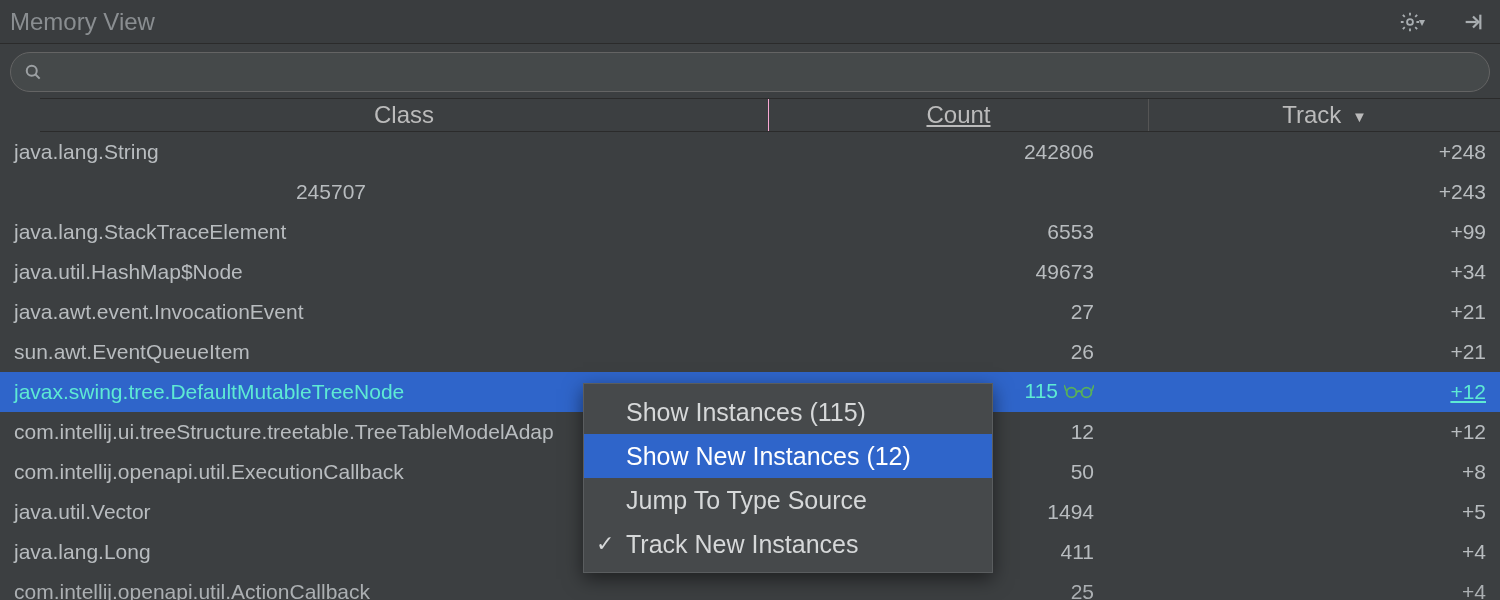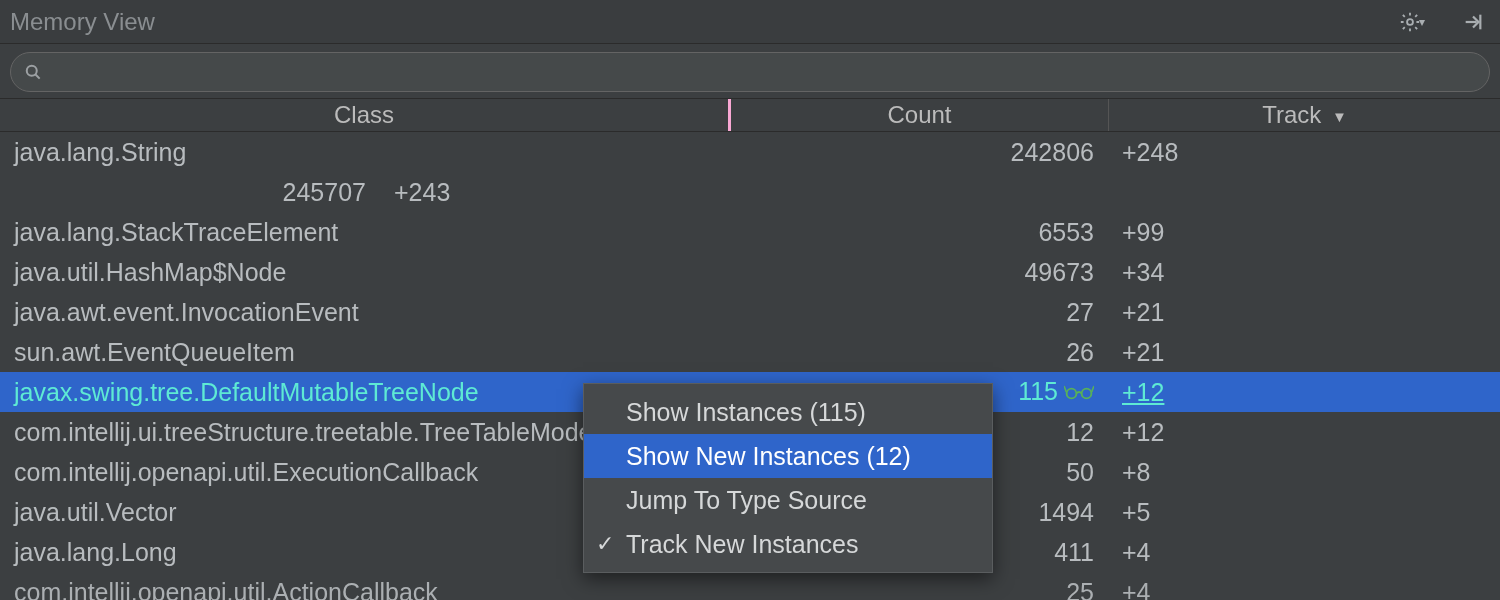--- a/index.html
+++ b/index.html
@@ -59,40 +59,41 @@
     font-size: 22px;
     margin-left: 8px;
   }
   .header-row {
     display: flex;
     background: #3c3f41;
     border-top: 1px solid #2b2b2b;
     border-bottom: 1px solid #2b2b2b;
     font-size: 24px;
     color: #bbbbbb;
+    margin-left: 40px;
   }
   .col-class { flex: 0 0 728px; padding: 2px 10px; text-align: center; }
-  .col-count { flex: 0 0 380px; padding: 2px 26px; text-align: center; border-left: 3px solid #f9a8d4; }
+  .col-count { flex: 0 0 380px; padding: 2px 26px; text-align: center; border-left: 1px solid #f9a8d4; text-decoration: underline; }
   .col-diff  { flex: 1; padding: 2px 10px; text-align: center; border-left: 1px solid #555; }
   .sort-arrow { font-size: 15px; vertical-align: middle; margin-left: 4px; }
   .rows {
     flex: 1;
     position: relative;
     overflow: hidden;
   }
   .row {
     display: flex;
     height: 40px;
     align-items: center;
-    font-size: 25px;
+    font-size: 21px;
     color: #b8bcbf;
   }
   .row .c-class { flex: 0 0 728px; padding: 0 14px; white-space: nowrap; overflow: hidden; text-align: left;}
   .row .c-count { flex: 0 0 380px; padding: 0 14px; text-align: right; }
-  .row .c-diff  { flex: 1; padding: 0 14px; }
+  .row .c-diff  { flex: 1; padding: 0 14px; text-align: right; }
   .row.selected {
     background: #2f65ca;
     color: #5eead4;
   }
   .row.selected .c-diff span { text-decoration: underline; }
   .glasses {
     display: inline-block;
     margin-left: 6px;
     vertical-align: middle;
   }

